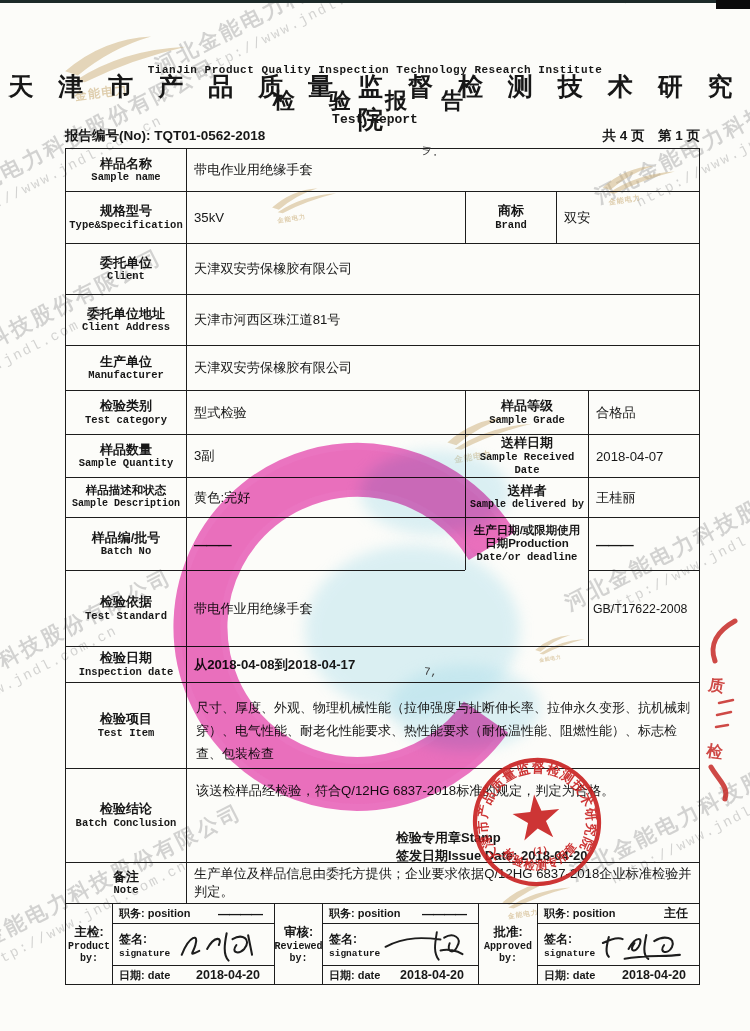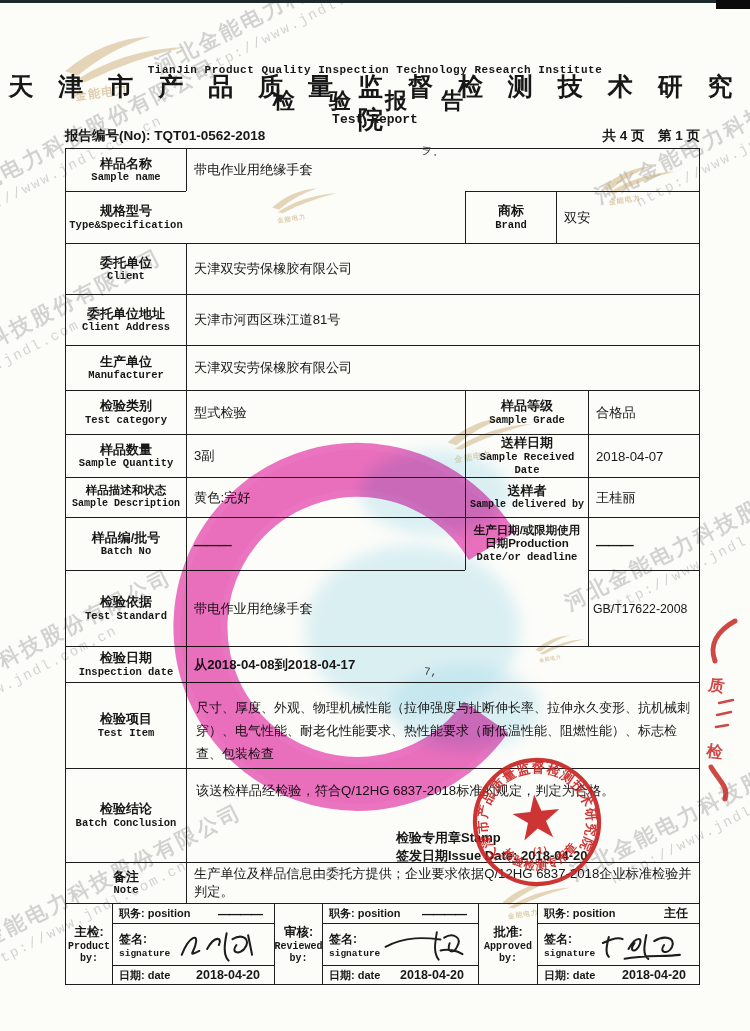--- a/index.html
+++ b/index.html
@@ -181,20 +181,23 @@
       <div class="en">Sample name</div>
   </div>
   <div class="cell val" style="left:186px;top:148px;width:514px;height:43px">
       <span>带电作业用绝缘手套</span>
     </div>
 
   <div class="cell lab" style="left:65px;top:191px;width:121px;height:52px">
     <div class="cn">规格型号</div>
       <div class="en">Type&amp;Specification</div>
   </div>
+  <div class="cell val" style="left:186px;top:191px;width:279px;height:52px">
+      <span>35kV</span>
+    </div>
   <div class="cell lab" style="left:465px;top:191px;width:91px;height:52px">
     <div class="cn">商标</div>
       <div class="en">Brand</div>
   </div>
   <div class="cell val" style="left:556px;top:191px;width:144px;height:52px">
       <span>双安</span>
     </div>
 
   <div class="cell lab" style="left:65px;top:243px;width:121px;height:51px">
     <div class="cn">委托单位</div>

